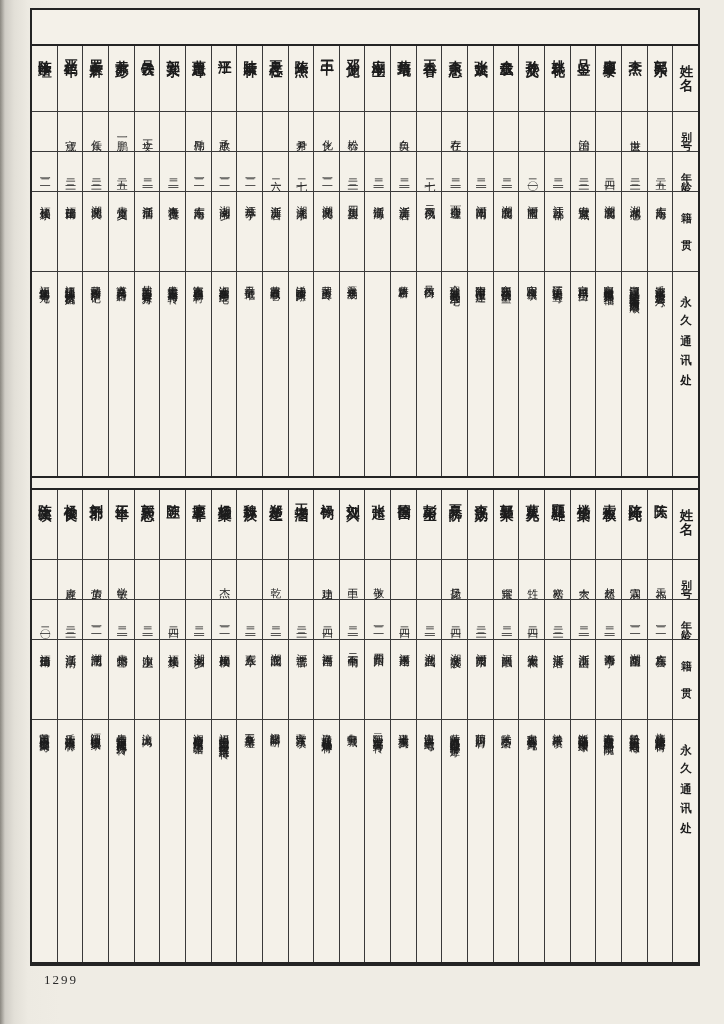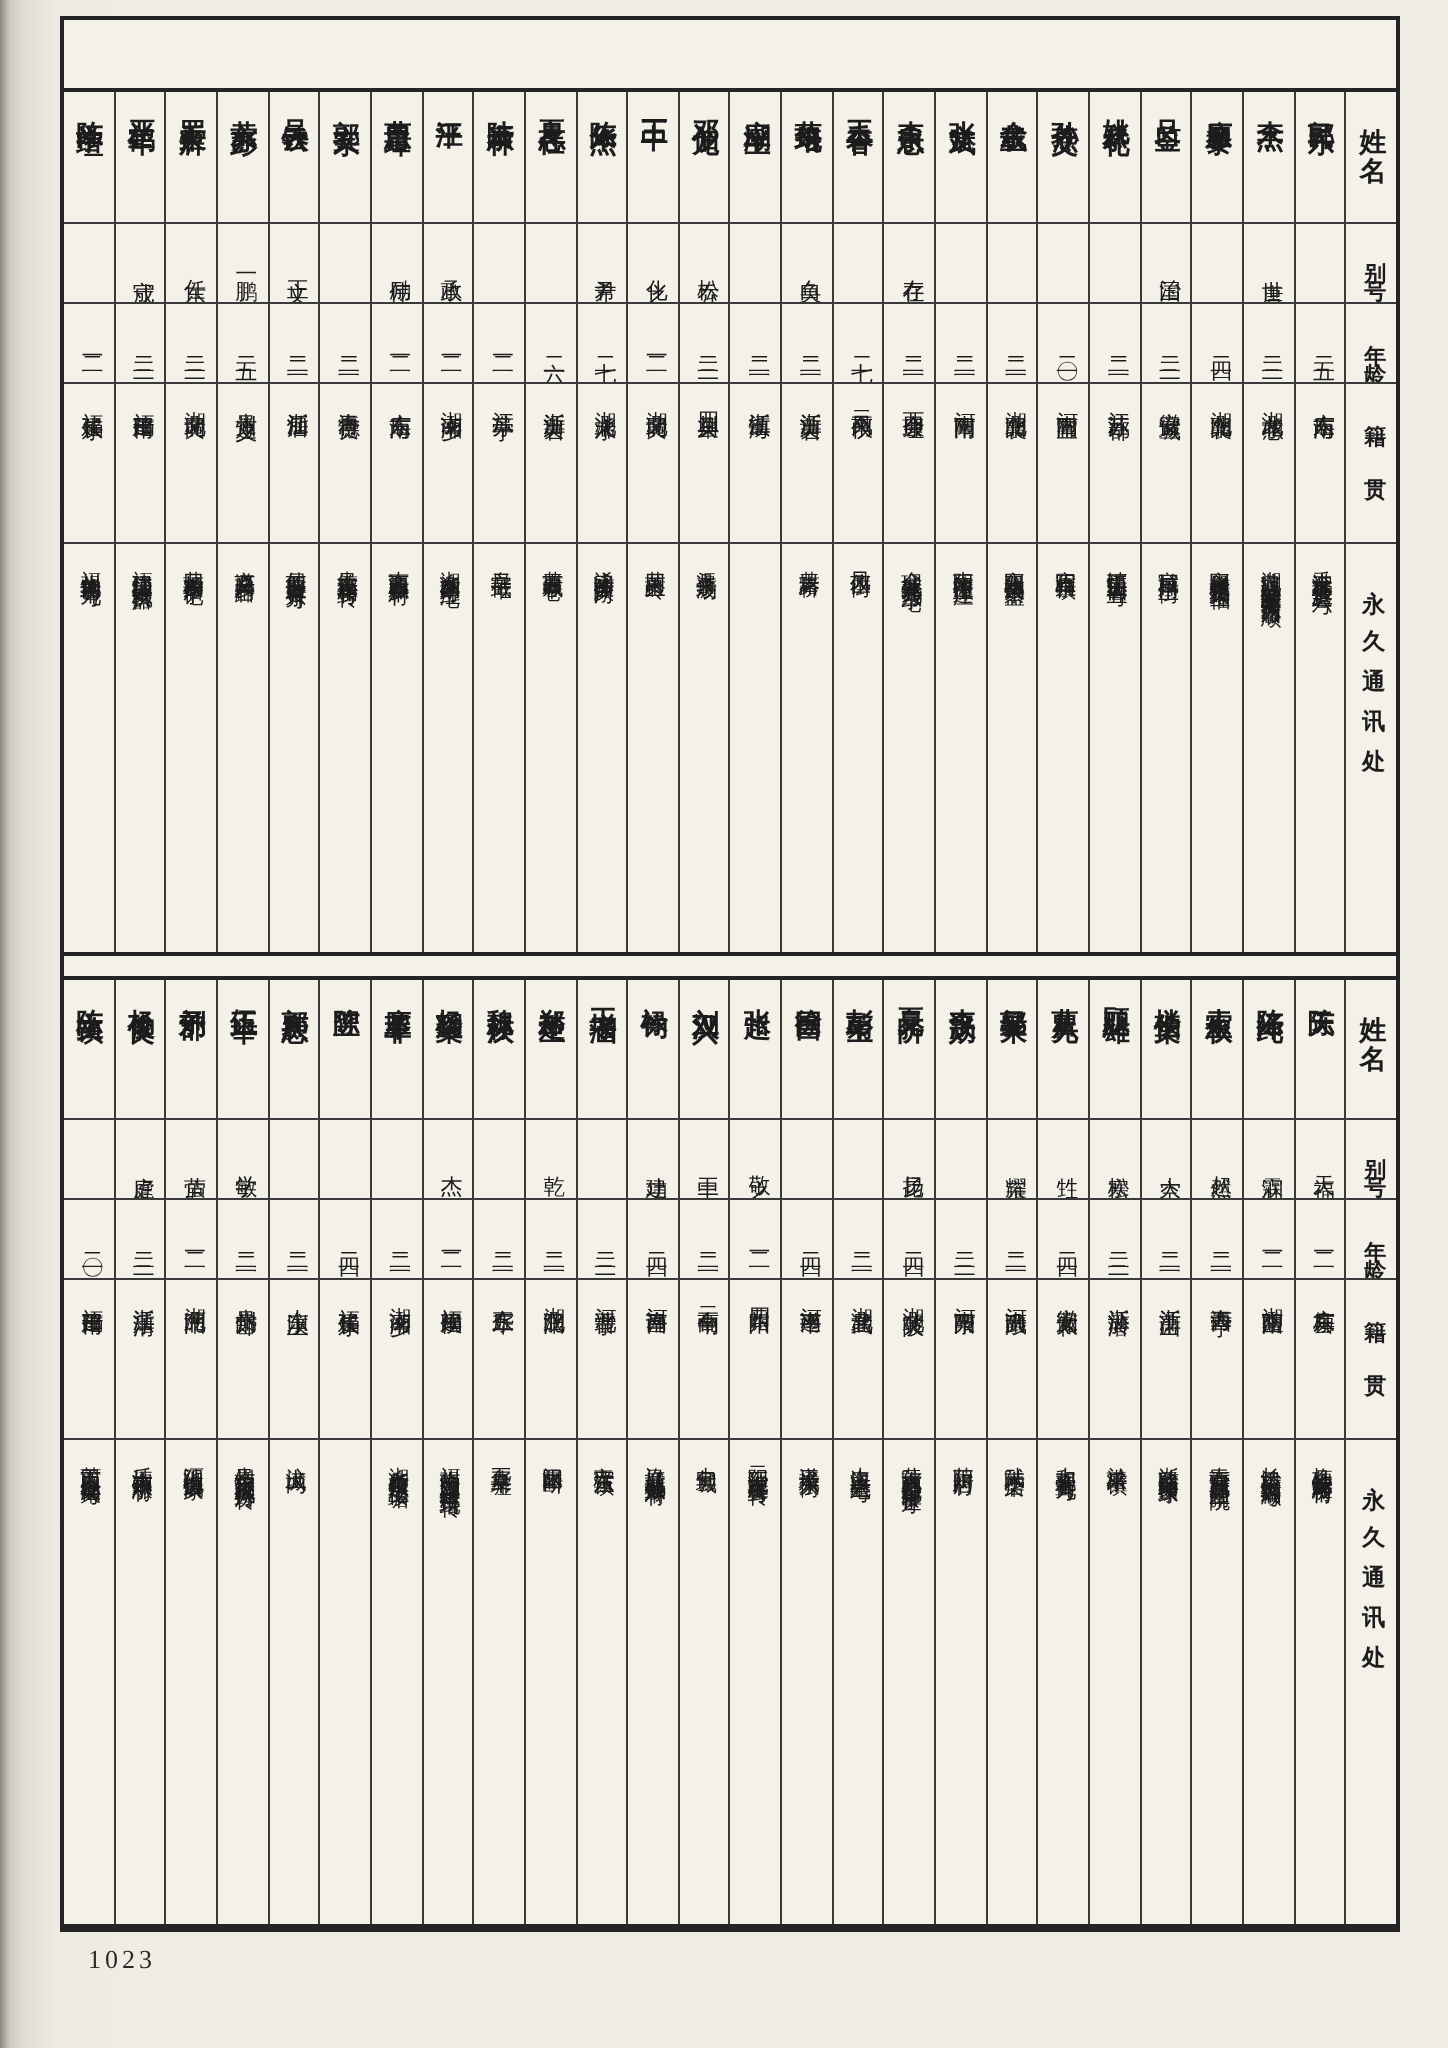--- a/index.html
+++ b/index.html
@@ -975,14 +975,14 @@
             <span>福建莆田</span>
           </div>
           <div class="cell addr">
             <span>莆田西门外企溪仙聚号</span>
           </div>
         </div>
       </div>
 
   </div>
 
-  <div class="pagenum">1023</div>
+  <div class="pagenum">1299</div>
 </div>
 
 </body></html>

